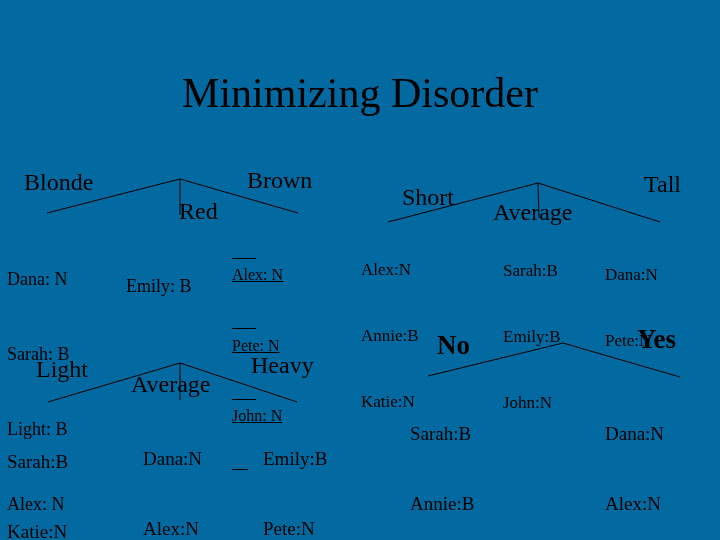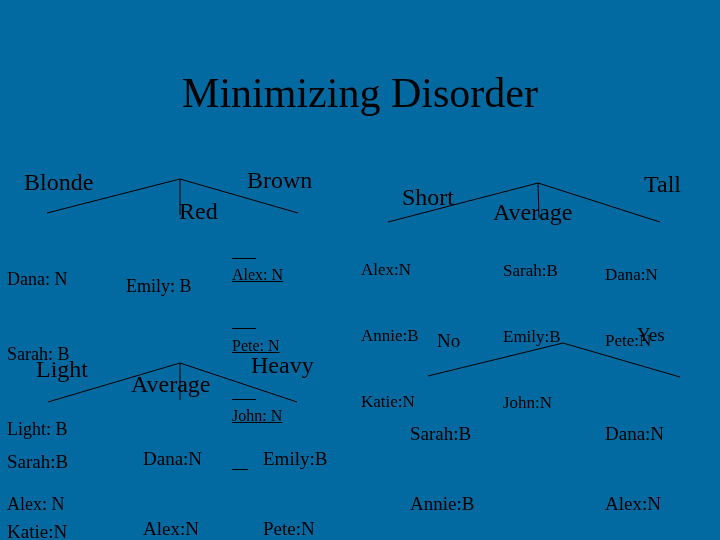--- a/index.html
+++ b/index.html
@@ -11,21 +11,21 @@
     font-family:"Liberation Serif","DejaVu Serif",serif;
     overflow:hidden;
   }
   .abs{position:absolute;white-space:pre;}
   .title{
     left:0;top:69px;width:720px;
     text-align:center;
     font-size:42px;line-height:1.15;
   }
   .label24{font-size:24px;line-height:1.1;}
-  .label25{font-size:19px;line-height:1.1;}
+  .label25{font-size:27px;line-height:1.1;font-weight:bold;}
   .leaves18{font-size:18px;line-height:25px;}
   .leaves20{font-size:16px;line-height:23.5px;text-decoration:underline;}
   .leaves17{font-size:17px;line-height:22px;}
   .leaves19{font-size:19px;line-height:23.4px;}
   svg.connectors{position:absolute;left:0;top:0;pointer-events:none;}
 </style>
 </head>
 <body>
 
 <div class="slide">

